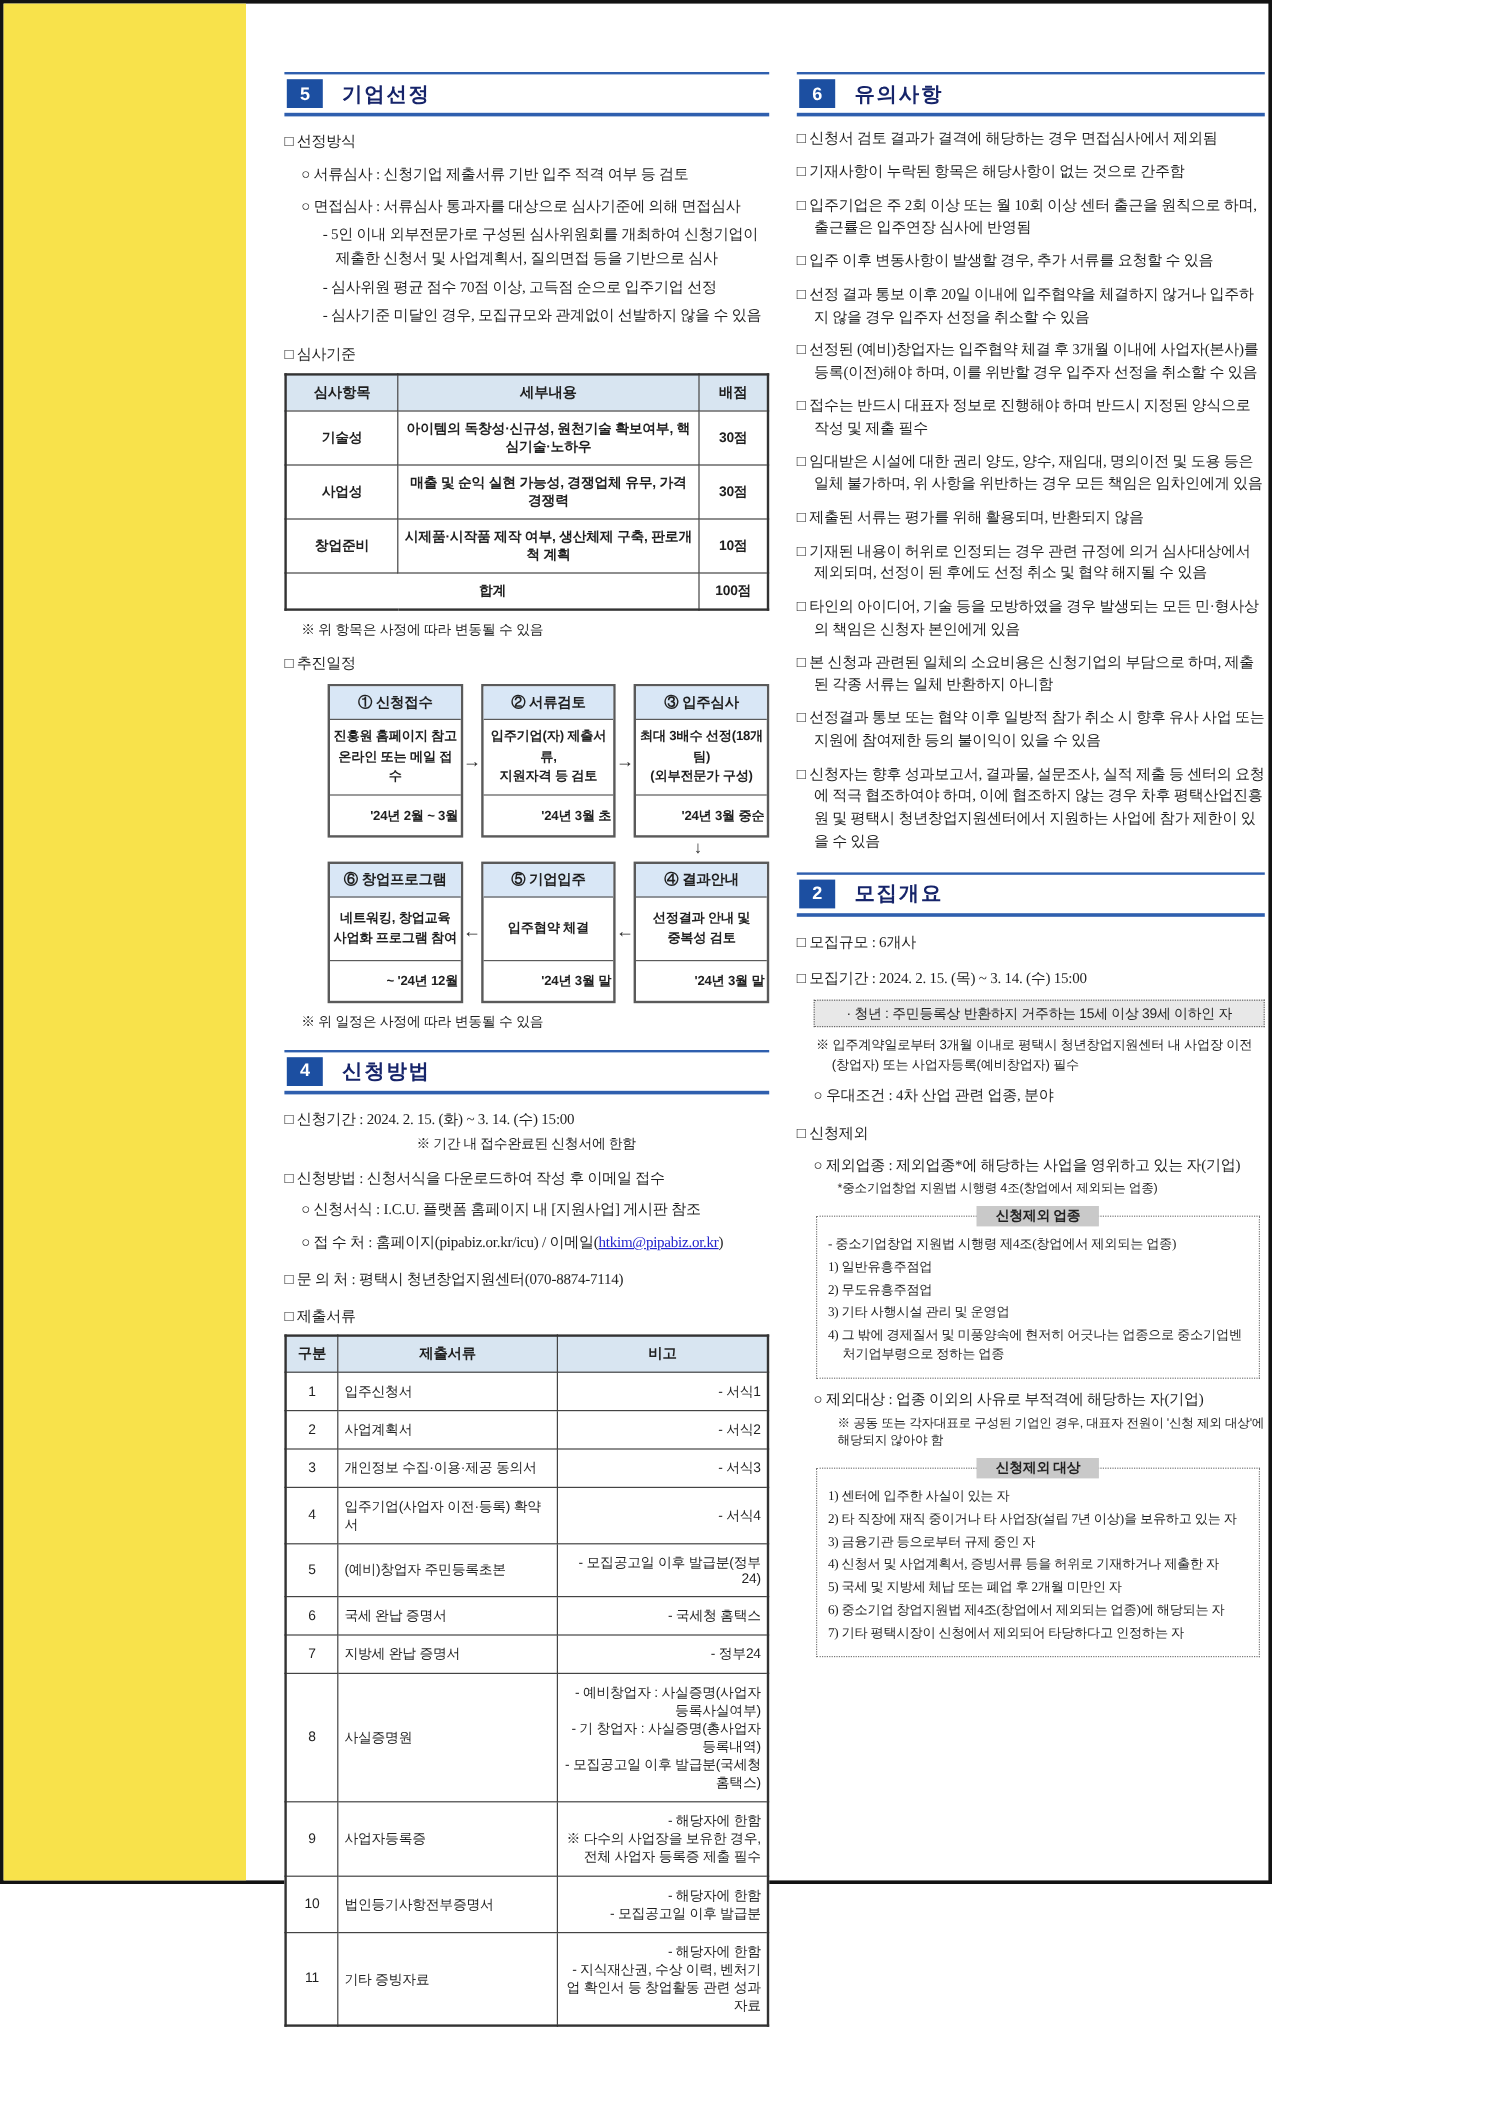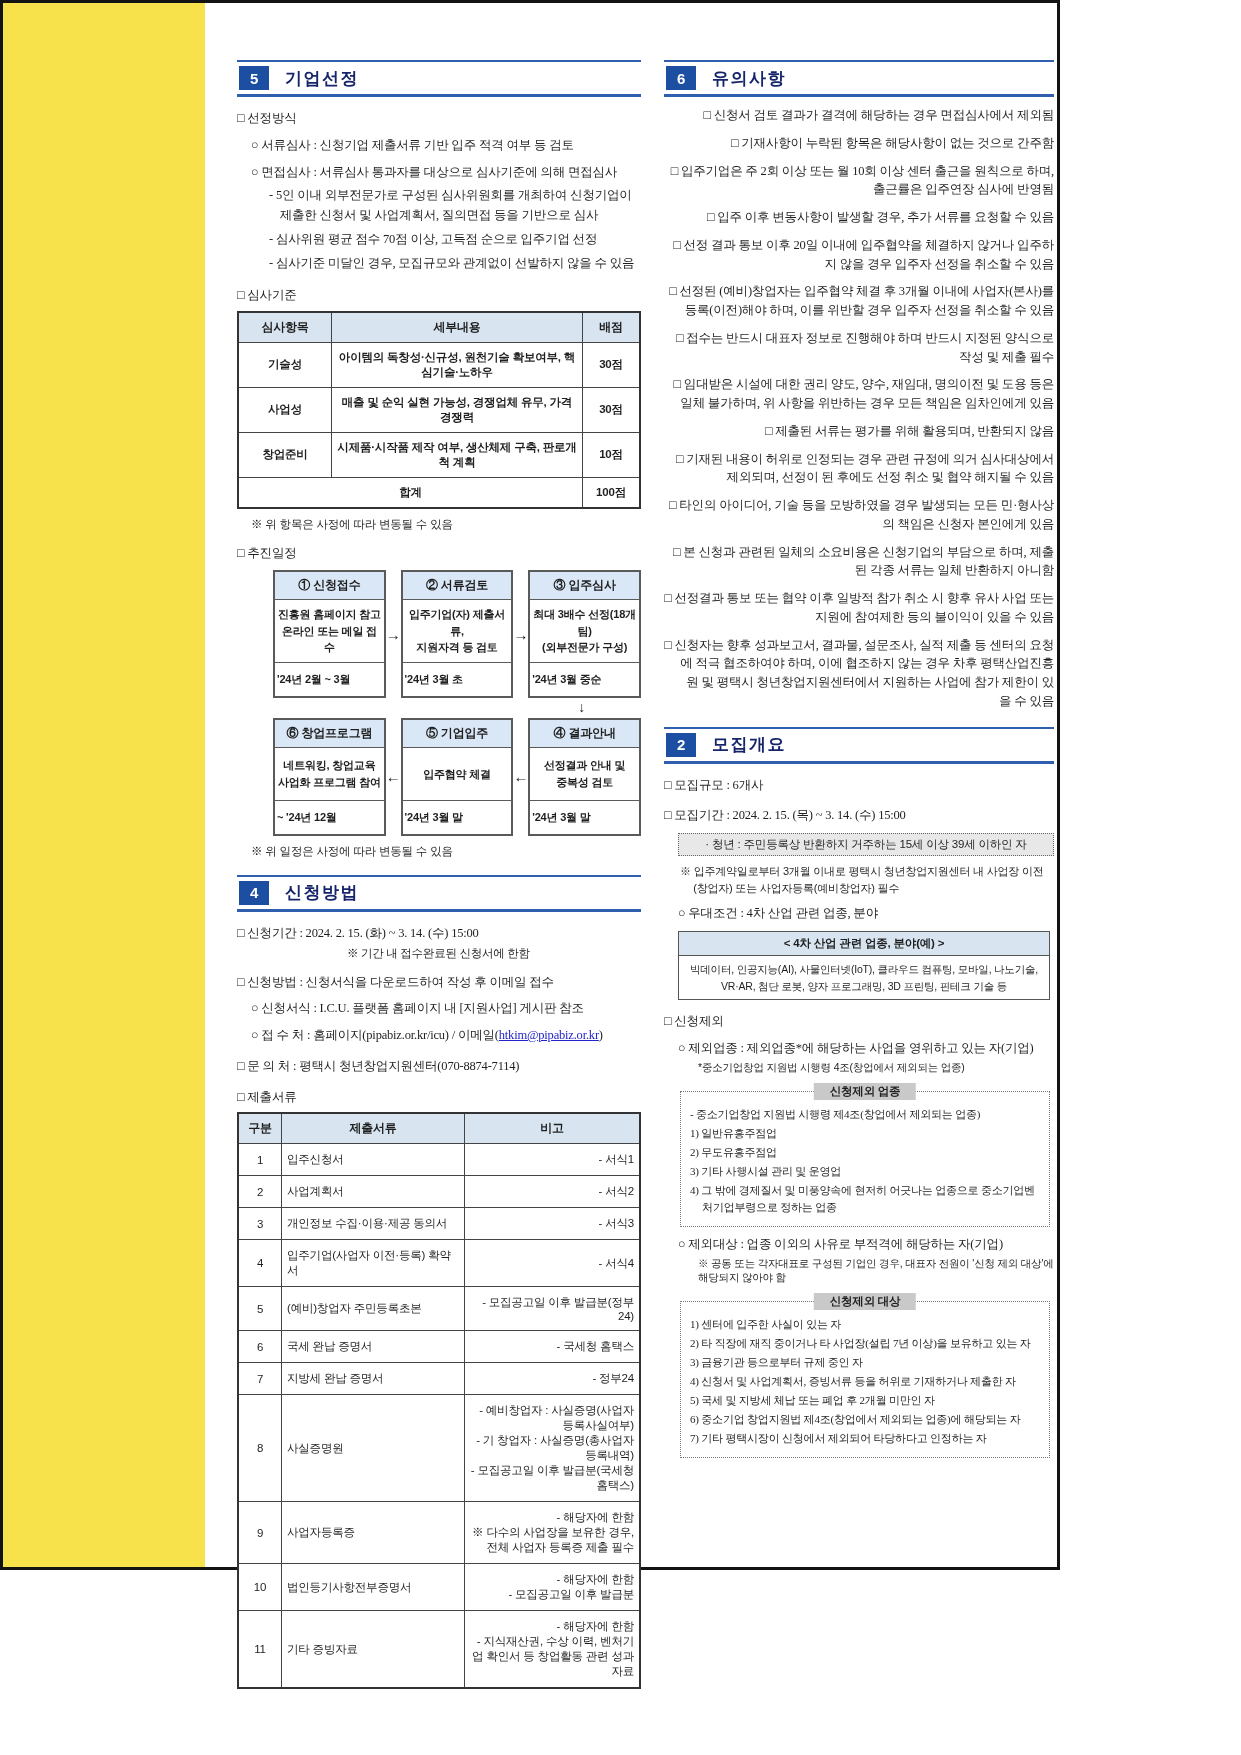--- a/index.html
+++ b/index.html
@@ -33,21 +33,21 @@
     font-weight:bold; font-size:17px; color:#16246a; letter-spacing:1.5px;
     font-family:"Liberation Sans", sans-serif;
   }
   .mt16 { margin-top:16px; }
 
   
   p { margin:0; }
   .b1 { margin:12px 0 3px 0; padding-left:1.15em; text-indent:-1.15em; line-height:1.5; }
   .b2 { margin:8px 0 3px 14px; padding-left:1.15em; text-indent:-1.15em; line-height:1.5; }
   .b3 { margin:5px 0 2px 32px; padding-left:0.85em; text-indent:-0.85em; line-height:1.55; }
-  .n-item { margin:9px 0; padding-left:1.15em; text-indent:-1.15em; line-height:1.5;text-align:right; }
+  .n-item { margin:9px 0; padding-left:1.15em; text-indent:-1.15em; line-height:1.5; }
 
   .note  { font-size:11.5px; margin:8px 0 0 14px; font-family:"Liberation Sans", sans-serif; }
   .note-center { font-size:11.5px; margin:3px 0 0 110px; }
   .note2 { font-size:11px; margin:7px 0 2px 16px; padding-left:1.2em; text-indent:-1.2em;
            line-height:1.5; font-family:"Liberation Sans", sans-serif; }
   .note3 { font-size:10.5px; margin:3px 0 2px 34px; font-family:"Liberation Sans", sans-serif; }
 
   
   table { border-collapse:collapse; width:100%; background:#fff; }
   .tbl  { border:2px solid #333; font-family:"Liberation Sans", sans-serif; margin-top:6px; }
@@ -62,21 +62,21 @@
 
   
   .flow { margin-top:8px;padding-left:36px; }
   .flow-row { display:flex; align-items:stretch; font-family:"Liberation Sans", sans-serif; }
   .flow-box { width:122px; border:2px solid #5a5a5a; display:flex; flex-direction:column; box-sizing:border-box; }
   .flow-head { background:#d9e7f6; border-bottom:1.5px solid #5a5a5a; text-align:center;
                font-weight:bold; padding:5px 2px; font-size:12px; }
   .flow-body { flex:1; display:flex; align-items:center; justify-content:center; text-align:center;
                font-size:11px; font-weight:bold; padding:6px 2px; white-space:pre-line;
                border-bottom:1.5px solid #5a5a5a; min-height:40px; line-height:1.5; }
-  .flow-date { text-align:left; font-size:11px; font-weight:bold; padding:9px 2px; }
+  .flow-date { text-align:right; font-size:11px; font-weight:bold; padding:9px 2px; }
   .flow-arrow { flex:1; display:flex; align-items:center; justify-content:center;
                 font-size:15px; font-weight:bold; color:#222; }
   .flow-downrow { display:flex; justify-content:flex-end; padding:2px 56px 2px 0;
                   font-weight:bold; font-size:14px; }
 
   
   .graybox { border:1px dotted #666; background:#e8e8e8; text-align:center; font-size:11.5px;
              padding:3px 2px; margin:8px 0 4px 14px; font-family:"Liberation Sans", sans-serif; }
   .ind-tbl { border:1.5px solid #555; margin:8px 0 4px 14px; width:calc(100% - 18px);
              font-family:"Liberation Sans", sans-serif; }
@@ -342,31 +342,20 @@
     <span class="sec-num">2</span>
     <span class="sec-title">모집개요</span>
   </div>
 
   <p class="b1">□ 모집규모 : 6개사</p>
   <p class="b1">□ 모집기간 : 2024. 2. 15. (목) ~ 3. 14. (수) 15:00</p>
   <div class="graybox">· 청년 : 주민등록상 반환하지 거주하는 15세 이상 39세 이하인 자</div>
   <p class="note2">※ 입주계약일로부터 3개월 이내로 평택시 청년창업지원센터 내 사업장 이전(창업자) 또는 사업자등록(예비창업자) 필수</p>
   <p class="b2">○ 우대조건 : 4차 산업 관련 업종, 분야</p>
 
-  <table class="ind-tbl">
-    <tbody>
-      <tr>
-          <td class="ind-head">&lt; 4차 산업 관련 업종, 분야(예) &gt;</td>
-        </tr>
-      <tr>
-          <td class="ind-body pre">빅데이터, 인공지능(AI), 사물인터넷(IoT), 클라우드 컴퓨팅, 모바일, 나노기술,
-VR·AR, 첨단 로봇, 양자 프로그래밍, 3D 프린팅, 핀테크 기술 등</td>
-        </tr>
-    </tbody>
-  </table>
 
   <p class="b1">□ 신청제외</p>
   <p class="b2">○ 제외업종 : 제외업종*에 해당하는 사업을 영위하고 있는 자(기업)</p>
   <p class="note3">*중소기업창업 지원법 시행령 4조(창업에서 제외되는 업종)</p>
 
   <div class="tagbox">
     <span class="tagbox-title">신청제외 업종</span>
     <div>
 
         <div class="tagbox-line">- 중소기업창업 지원법 시행령 제4조(창업에서 제외되는 업종)</div>

